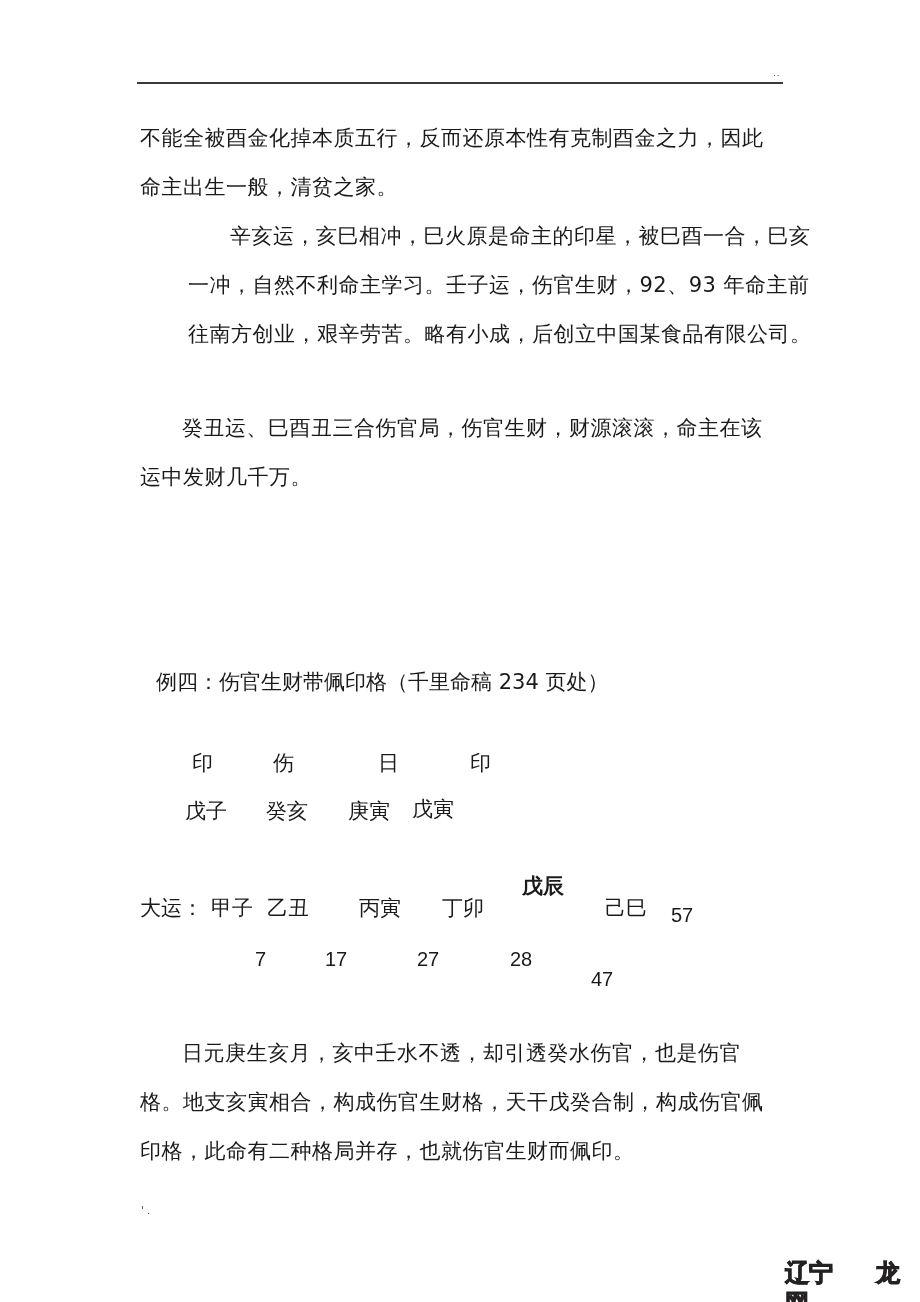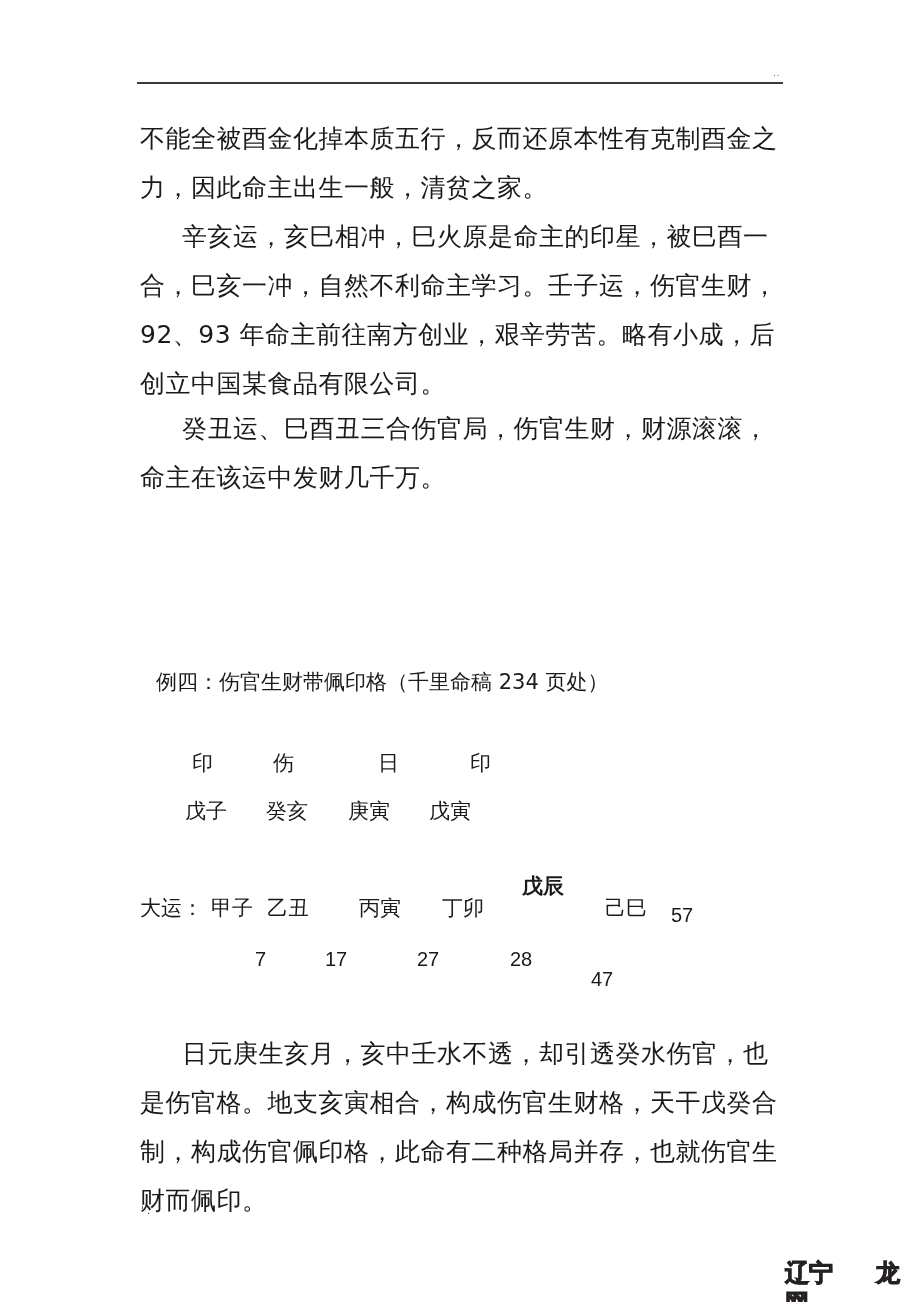--- a/index.html
+++ b/index.html
@@ -28,21 +28,21 @@
       left: 773px;
       top: 68px;
       font-size: 9px;
       color: #555;
       letter-spacing: 1px;
     }
     .para {
       position: absolute;
       left: 140px;
       width: 640px;
-      font-size: 25px;
+      font-size: 21px;
       line-height: 49px;
       letter-spacing: 0.5px;
       margin: 0;
       white-space: pre-wrap;
     }
     .indent { text-indent: 42px; }
     .line {
       position: absolute;
       font-size: 21px;
       line-height: 30px;
@@ -88,38 +88,38 @@
     }
   </style>
 </head>
 <body>
 
 <div class="header-rule"></div>
 <div class="header-dots">..</div>
 
 <p class="para" style="top:114px;">不能全被酉金化掉本质五行，反而还原本性有克制酉金之力，因此命主出生一般，清贫之家。</p>
 
-<p class="para indent" style="top:212px;">辛亥运，亥巳相冲，巳火原是命主的印星，被巳酉一合，巳亥一冲，自然不利命主学习。壬子运，伤官生财，92、93 年命主前往南方创业，艰辛劳苦。略有小成，后创立中国某食品有限公司。</p>
+<p class="para indent" style="top:212px;margin-left:48px;">辛亥运，亥巳相冲，巳火原是命主的印星，被巳酉一合，巳亥一冲，自然不利命主学习。壬子运，伤官生财，92、93 年命主前往南方创业，艰辛劳苦。略有小成，后创立中国某食品有限公司。</p>
 
 <p class="para indent" style="top:404px;">癸丑运、巳酉丑三合伤官局，伤官生财，财源滚滚，命主在该运中发财几千万。</p>
 
 <div class="line" style="left:140px; top:651px;">例四：伤官生财带佩印格（千里命稿 234 页处）</div>
 
 <div>
   <span class="cell" style="left:192px; top:748px;">印</span>
   <span class="cell" style="left:273px; top:748px;">伤</span>
   <span class="cell" style="left:378px; top:748px;">日</span>
   <span class="cell" style="left:470px; top:748px;">印</span>
 </div>
 
 <div>
   <span class="cell" style="left:185px; top:796px;">戊子</span>
   <span class="cell" style="left:266px; top:796px;">癸亥</span>
   <span class="cell" style="left:348px; top:796px;">庚寅</span>
-  <span class="cell" style="left:429px; top:796px;">戊寅</span>
+  <span class="cell" style="left:412px; top:796px;font-family:Liberation Mono, monospace;">戊寅</span>
 </div>
 
 <div>
   <span class="cell" style="left:140px; top:893px;">大运：</span>
   <span class="cell" style="left:211px; top:893px;text-align:right;">甲子</span>
   <span class="cell" style="left:267px; top:893px;font-family:Liberation Serif, serif;">乙丑</span>
   <span class="cell" style="left:359px; top:893px;">丙寅</span>
   <span class="cell" style="left:442px; top:893px;">丁卯</span>
   <span class="cell" style="left:522px; top:871px;font-weight:bold;">戊辰</span>
   <span class="cell" style="left:605px; top:893px;">己巳</span>

